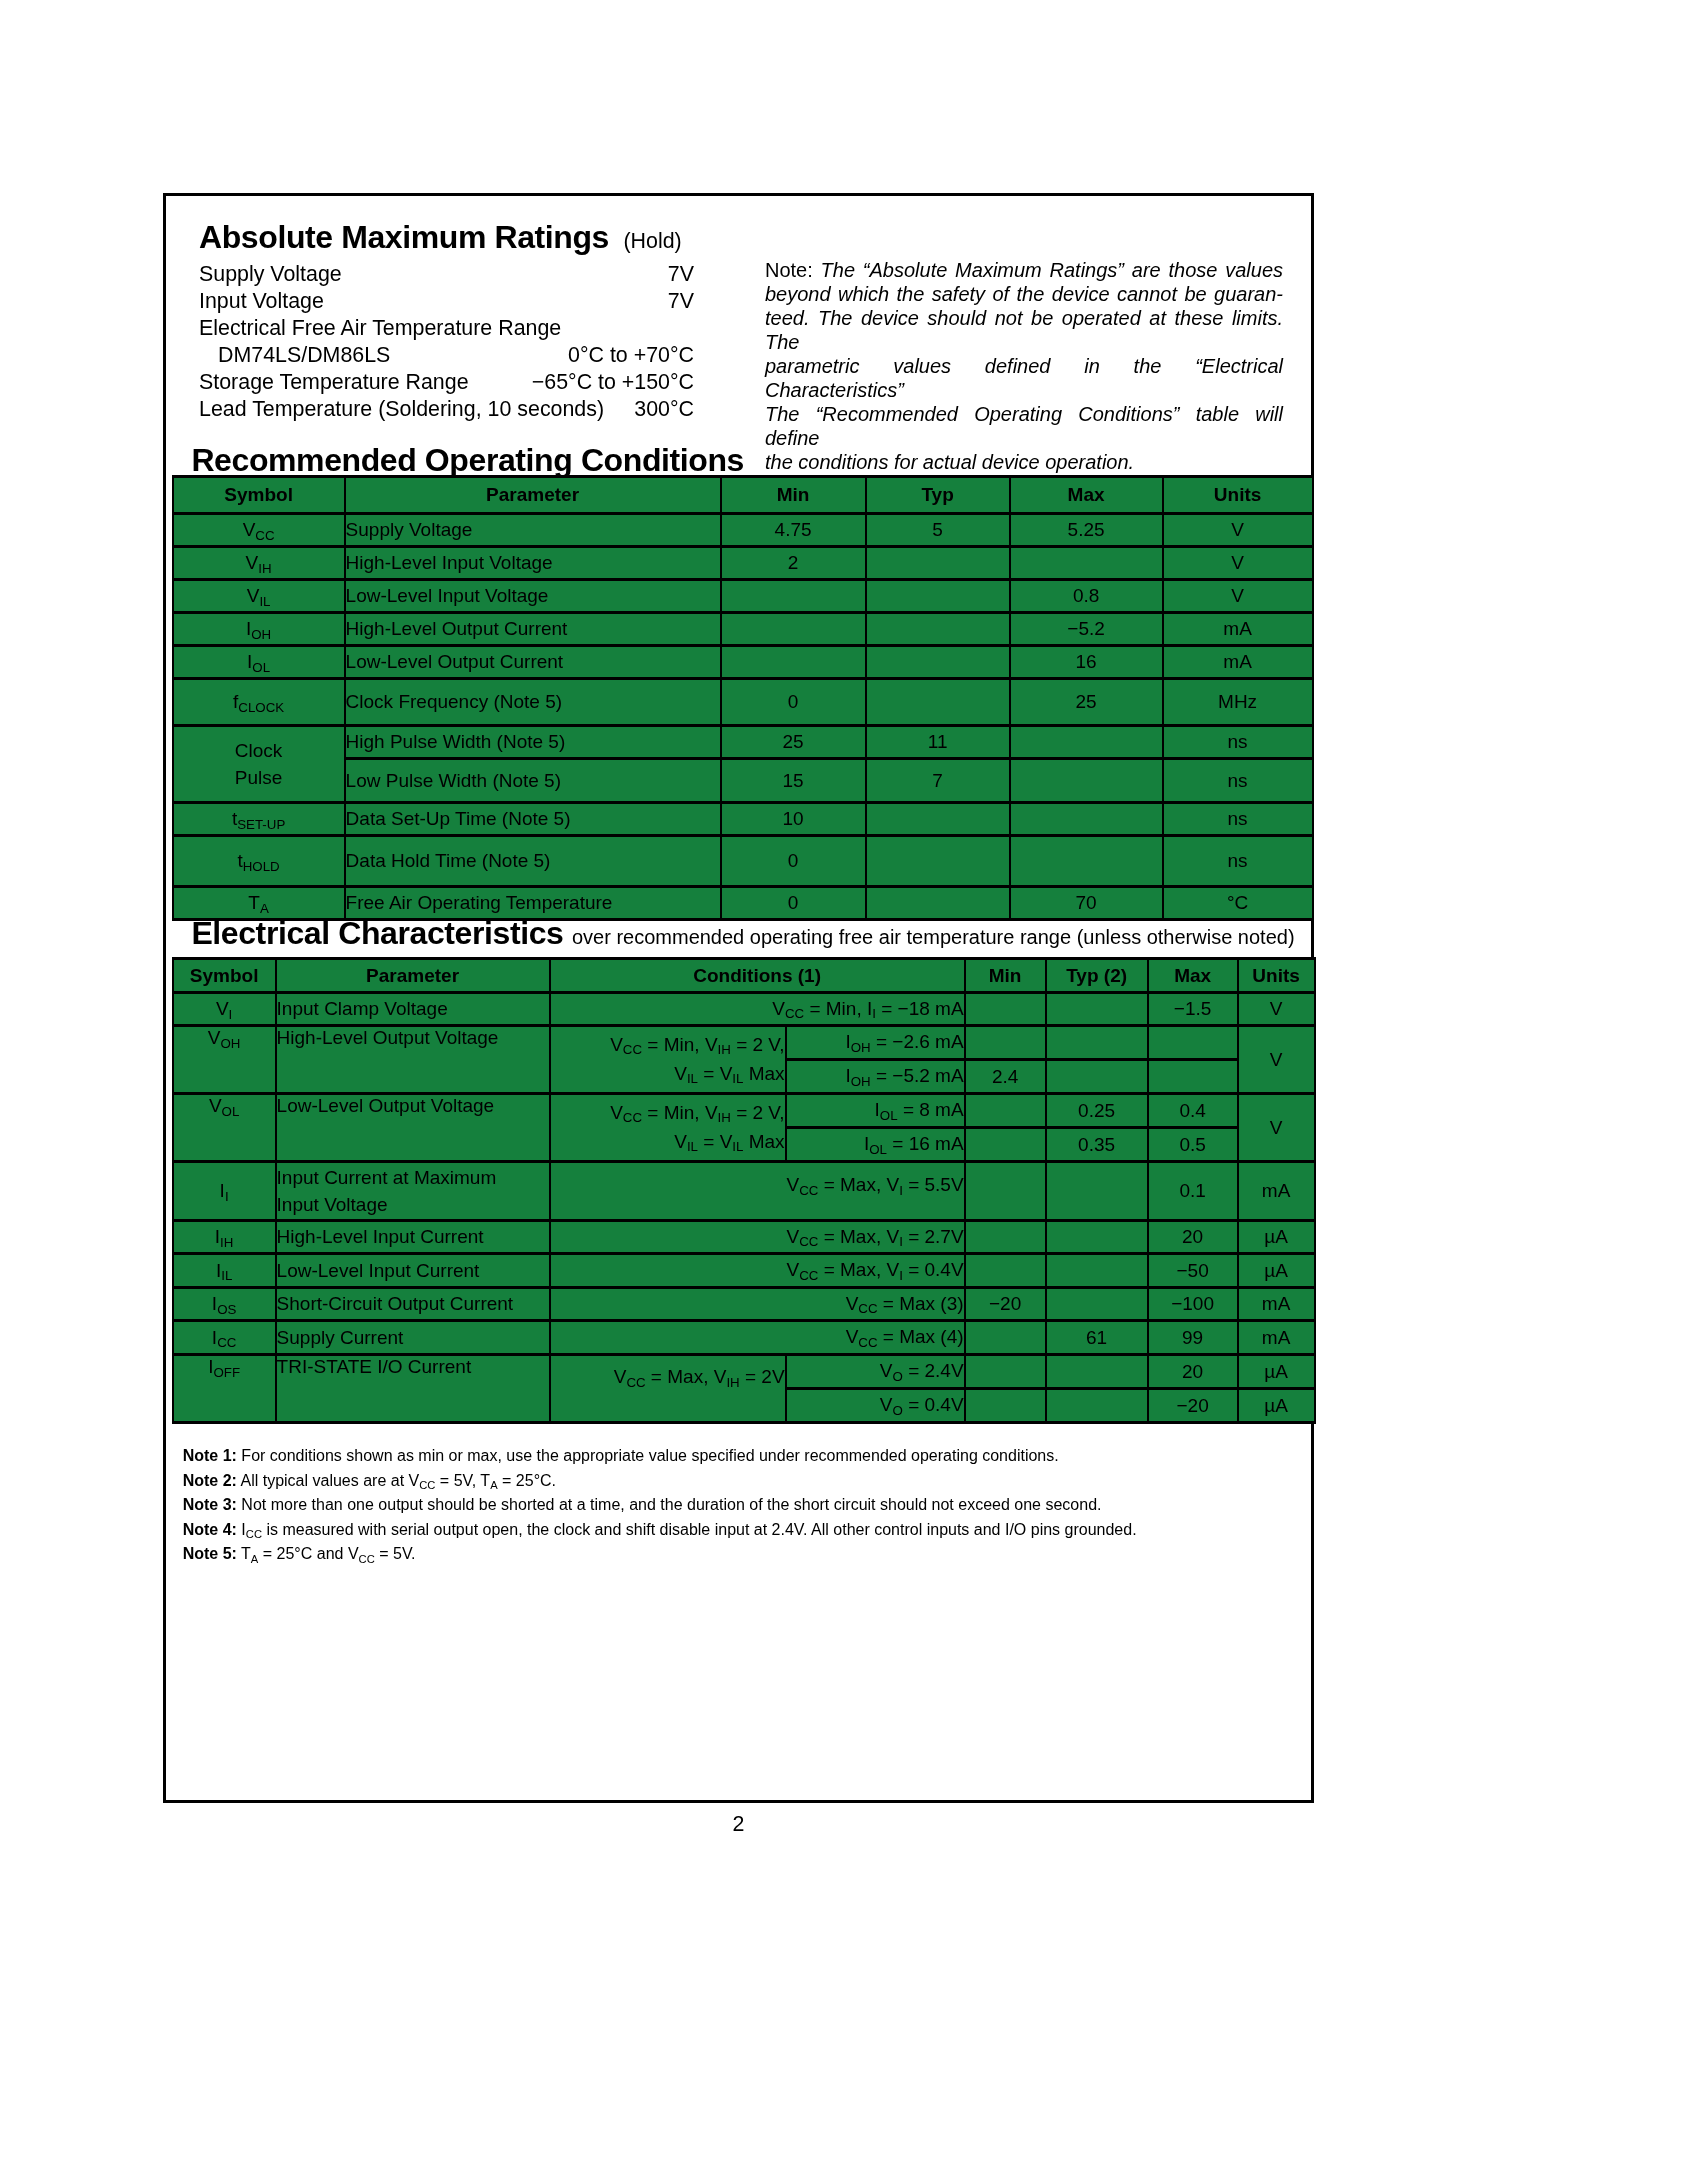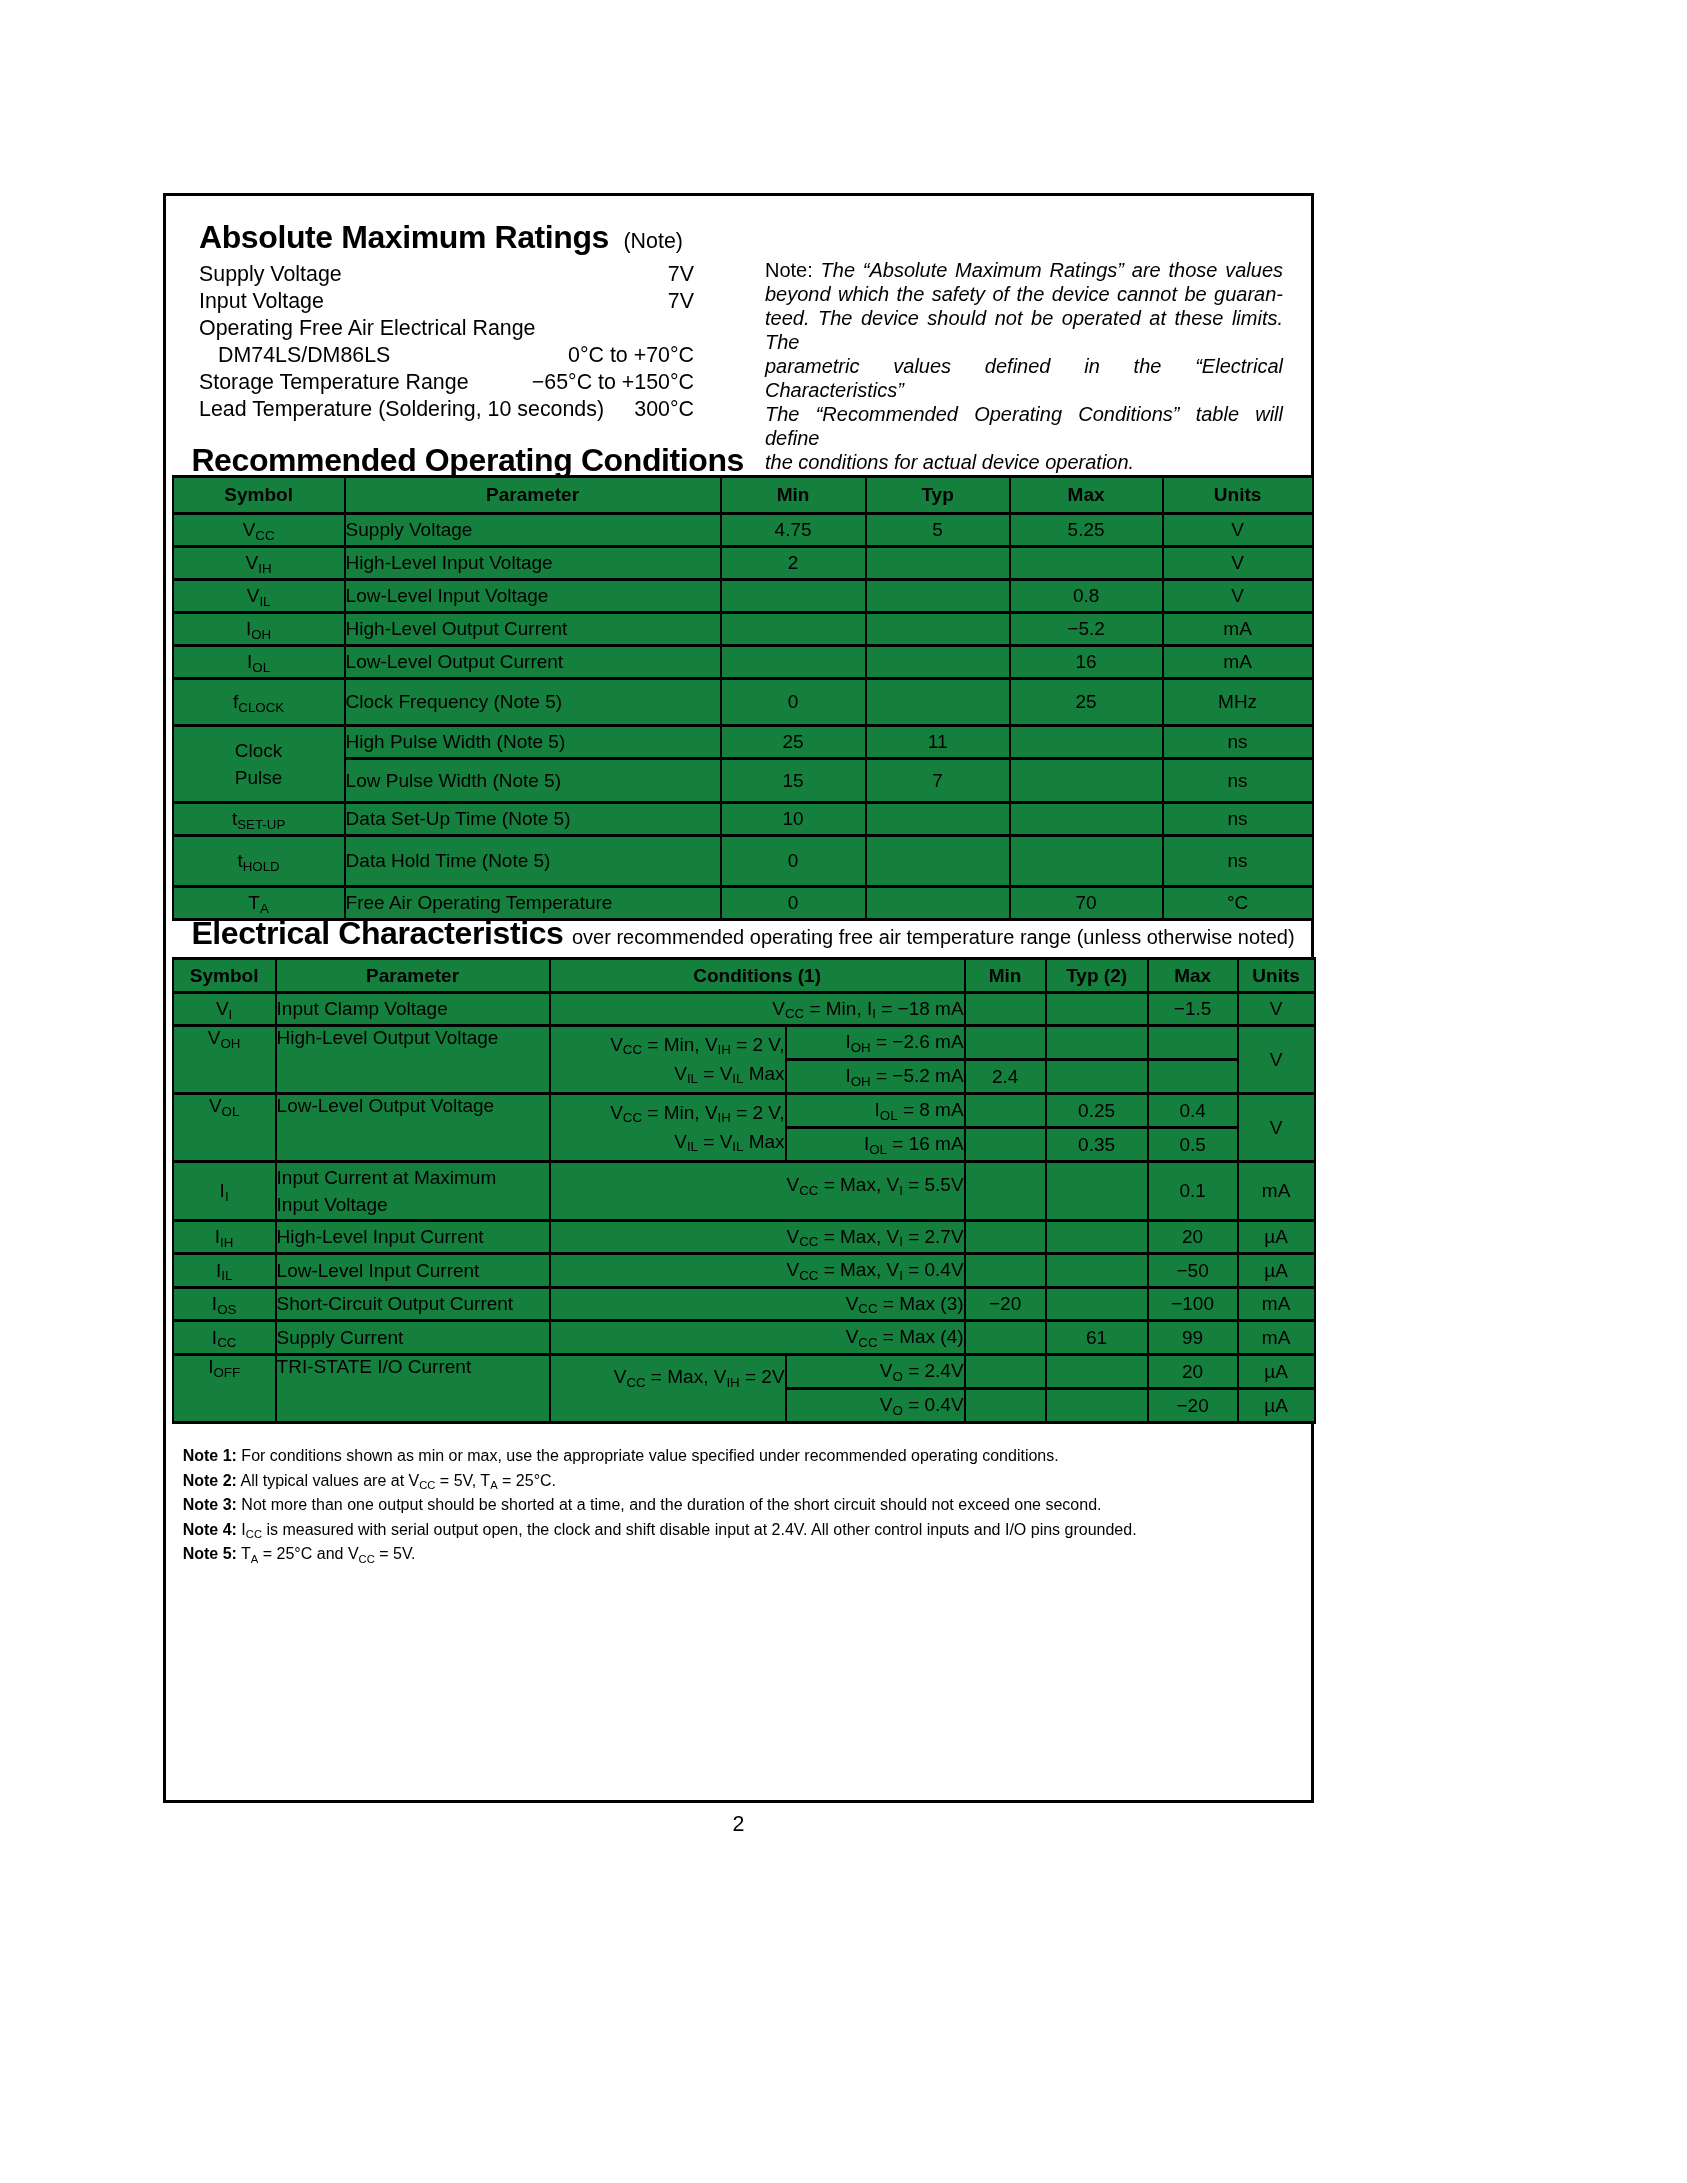--- a/index.html
+++ b/index.html
@@ -63,34 +63,34 @@
   }
 </style>
 </head>
 <body>
 
 <div class="sheet">
   <div class="frame">
 
     <div class="h1 amr-title">
       <span>Absolute Maximum Ratings</span>
-      <span class="suffix-norm">&nbsp;<span>(Note)</span></span>
+      <span class="suffix-norm">&nbsp;<span>(Hold)</span></span>
     </div>
 
     <div class="amr-list">
       <div class="amr-row">
         <span class="lab">Supply Voltage</span>
         <span class="val">7V</span>
       </div>
       <div class="amr-row">
         <span class="lab">Input Voltage</span>
         <span class="val">7V</span>
       </div>
       <div class="amr-row">
-        <span class="lab">Operating Free Air Electrical Range</span>
+        <span class="lab">Electrical Free Air Temperature Range</span>
         <span class="val"></span>
       </div>
       <div class="amr-row indent">
         <span class="lab">DM74LS/DM86LS</span>
         <span class="val">0°C to +70°C</span>
       </div>
       <div class="amr-row">
         <span class="lab">Storage Temperature Range</span>
         <span class="val">−65°C to +150°C</span>
       </div>

